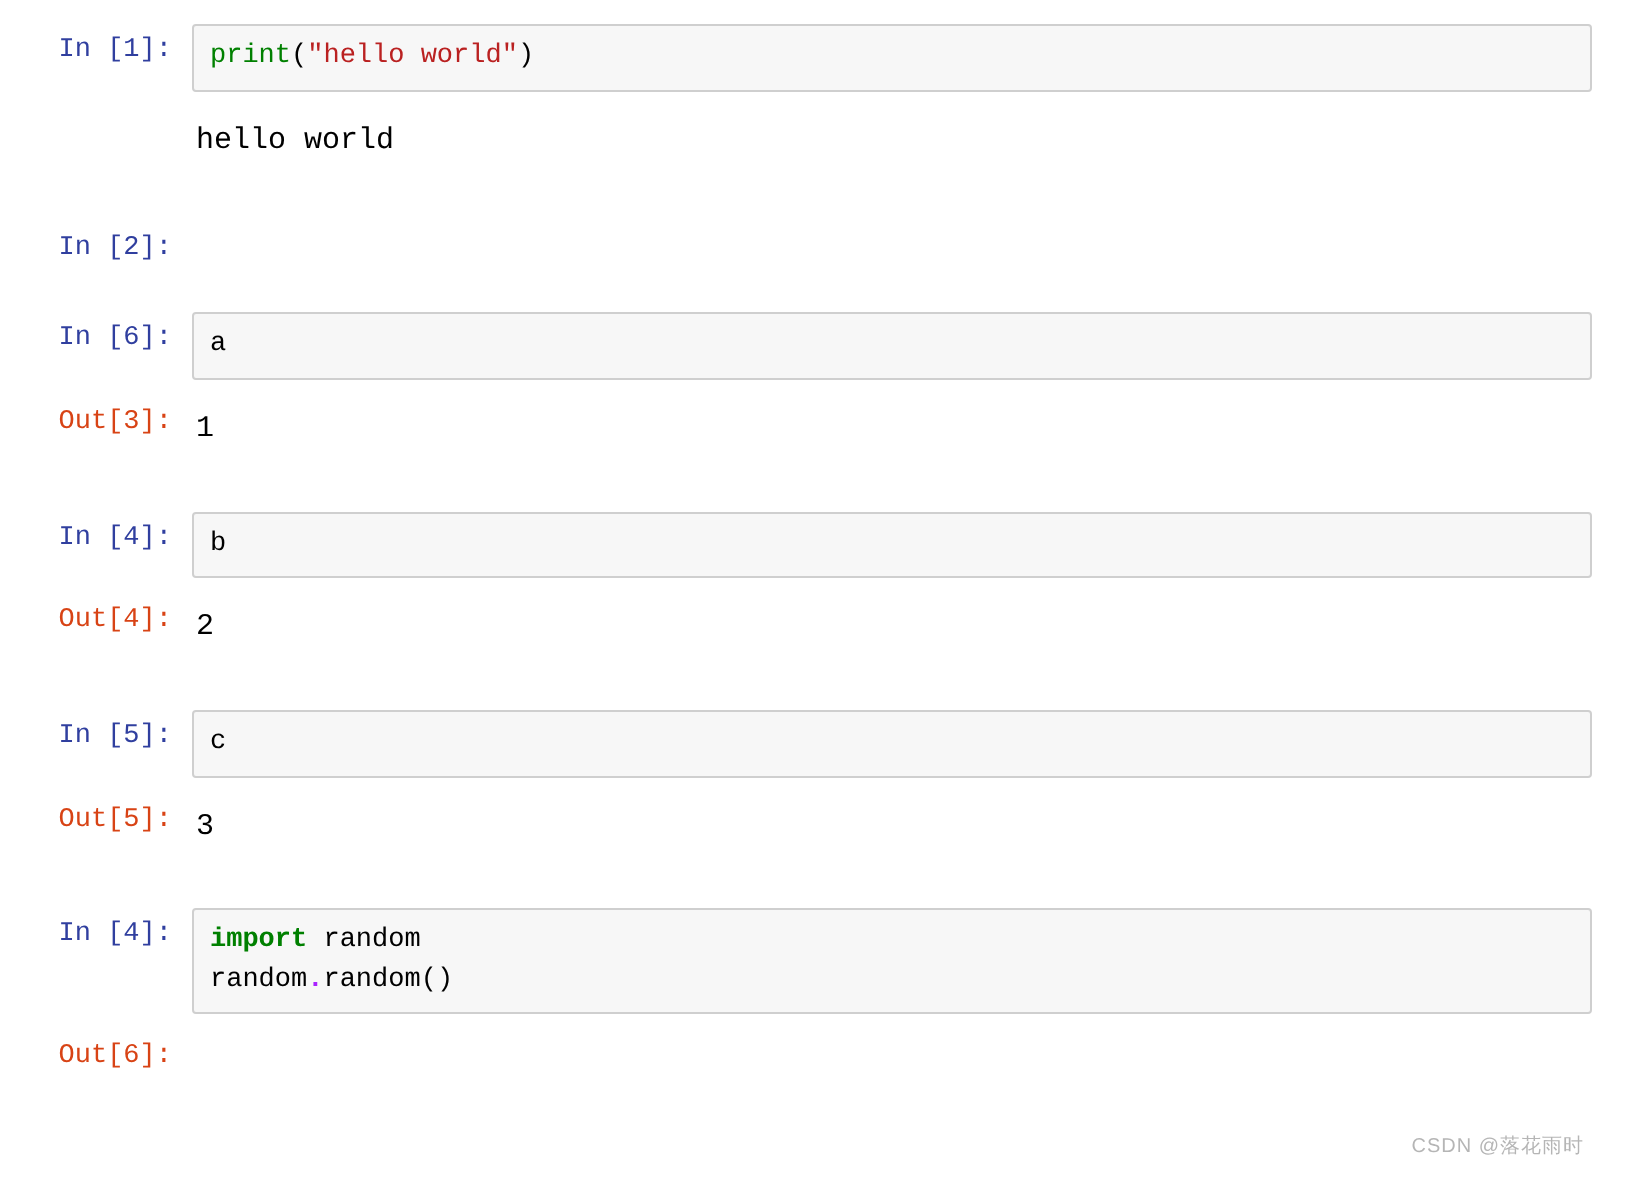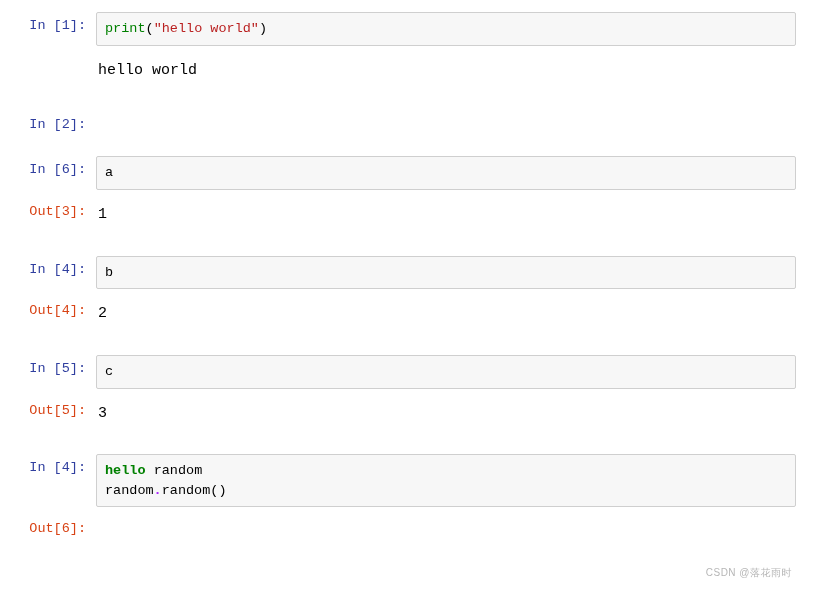--- a/index.html
+++ b/index.html
@@ -113,20 +113,20 @@
   <div class="prompt prompt-in">In [5]:</div>
   <div class="code-box"><span class="tk-name">c</span></div>
 </div>
 <div class="cell cell-gap">
   <div class="prompt prompt-out">Out[5]:</div>
   <div class="output-area">3</div>
 </div>
 
 <div class="cell">
   <div class="prompt prompt-in">In [4]:</div>
-  <div class="code-box"><span class="tk-keyword">hello</span><span> </span><span class="tk-name">random</span>
+  <div class="code-box"><span class="tk-keyword">import</span><span> </span><span class="tk-name">random</span>
 <span class="tk-name">random</span><span class="tk-op">.</span><span class="tk-name">random</span><span class="tk-punct">(</span><span class="tk-punct">)</span></div>
 </div>
 <div class="cell">
   <div class="prompt prompt-out">Out[6]:</div>
 </div>
 
 <div class="watermark">CSDN @落花雨时</div>
 
 </body></html>

